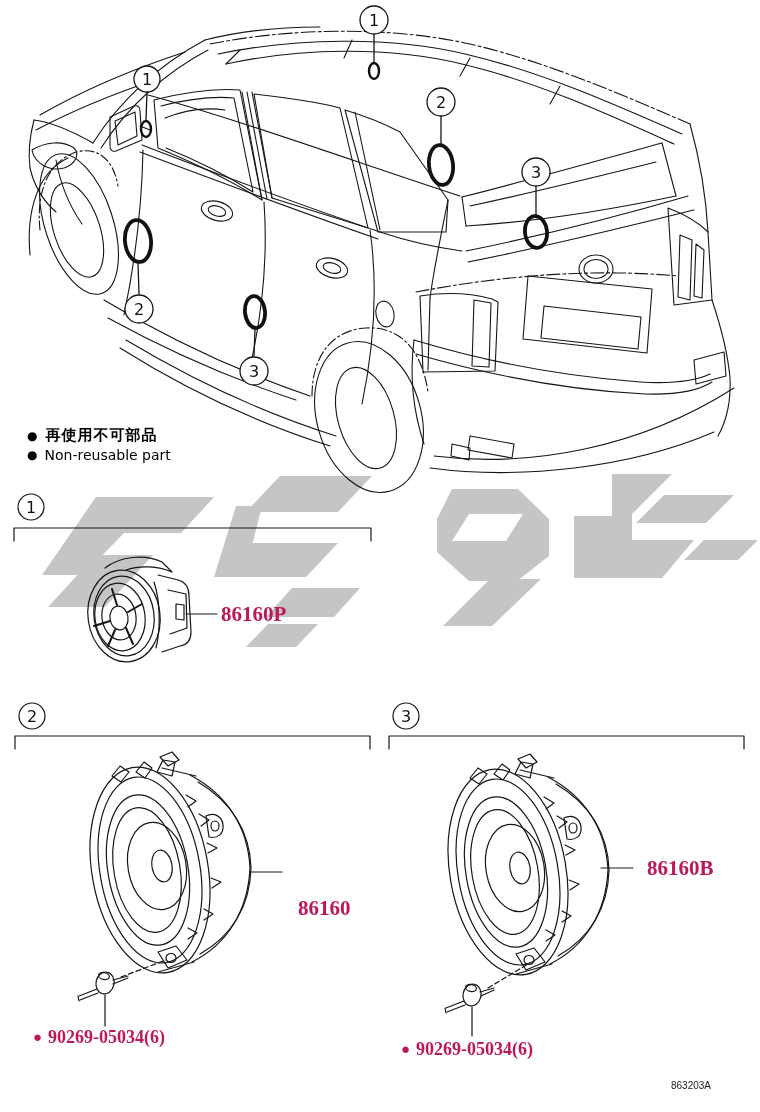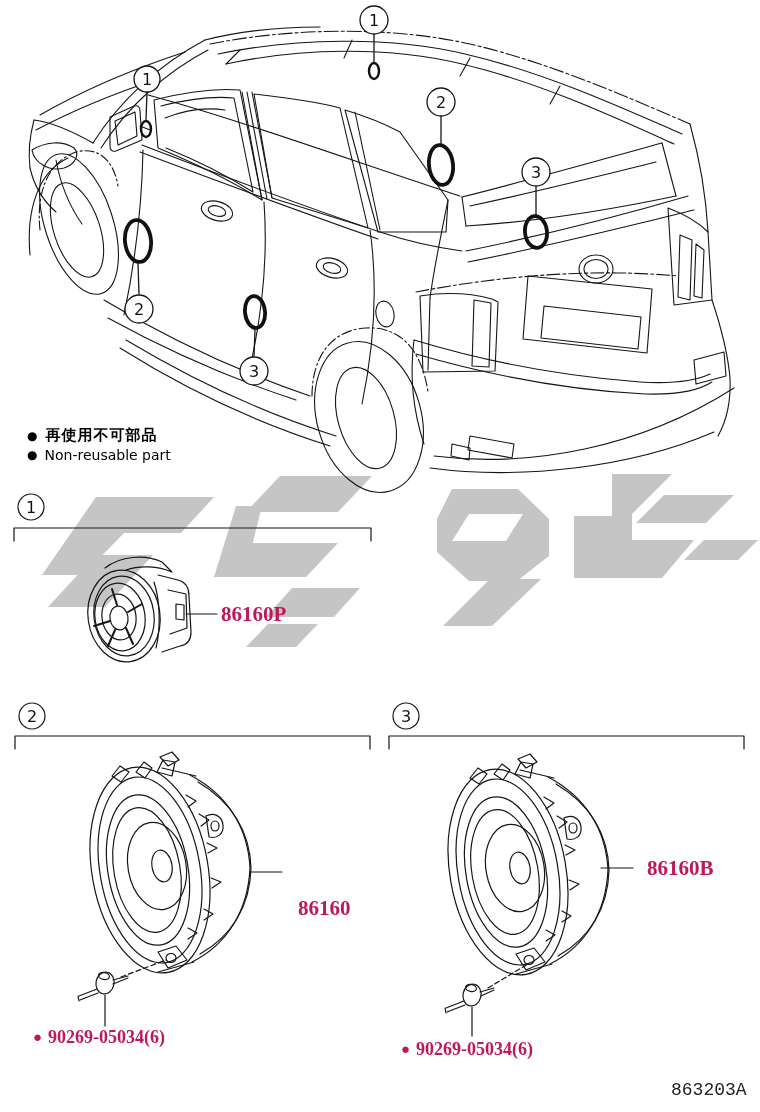--- a/index.html
+++ b/index.html
@@ -9,22 +9,22 @@
   .lbl{position:absolute;white-space:nowrap;font-family:Liberation Serif, serif;
        font-weight:700;color:#be185d;}
   .part-label{font-size:21px;letter-spacing:0px;cursor:pointer;}
   .screw-label{font-size:18px;display:flex;align-items:center;gap:6px;}
   .screw-label .bullet{font-size:15px;line-height:1;}
   .legend{position:absolute;left:27px;top:426px;font-weight:400;}
   .legend-row{display:flex;align-items:center;gap:7px;white-space:nowrap;}
   .legend-row .bullet{font-size:12px;line-height:1;}
   .legend-jp{font-size:15px;font-weight:600;letter-spacing:1px;margin-bottom:2px;}
   .legend-en{font-size:14px;font-weight:400;}
-  .doc-code{position:absolute;left:671px;top:1080px;font-family:Liberation Mono, monospace;
-            font-weight:400;font-size:18px;color:#222;}
+  .doc-code{position:absolute;left:671px;top:1080px;font-family:Liberation Sans, sans-serif;
+            font-weight:400;font-size:10px;color:#222;}
   .co-num{font-family:"DejaVu Sans",sans-serif;font-size:16px;fill:#111;}
   svg *{vector-effect:none;}
 </style>
 </head>
 <body>
 
 <div class="page">
 
 <svg class="diagram-svg" width="760" height="1112" viewBox="0 0 760 1112" stroke-linecap="round" stroke-linejoin="round">
 

